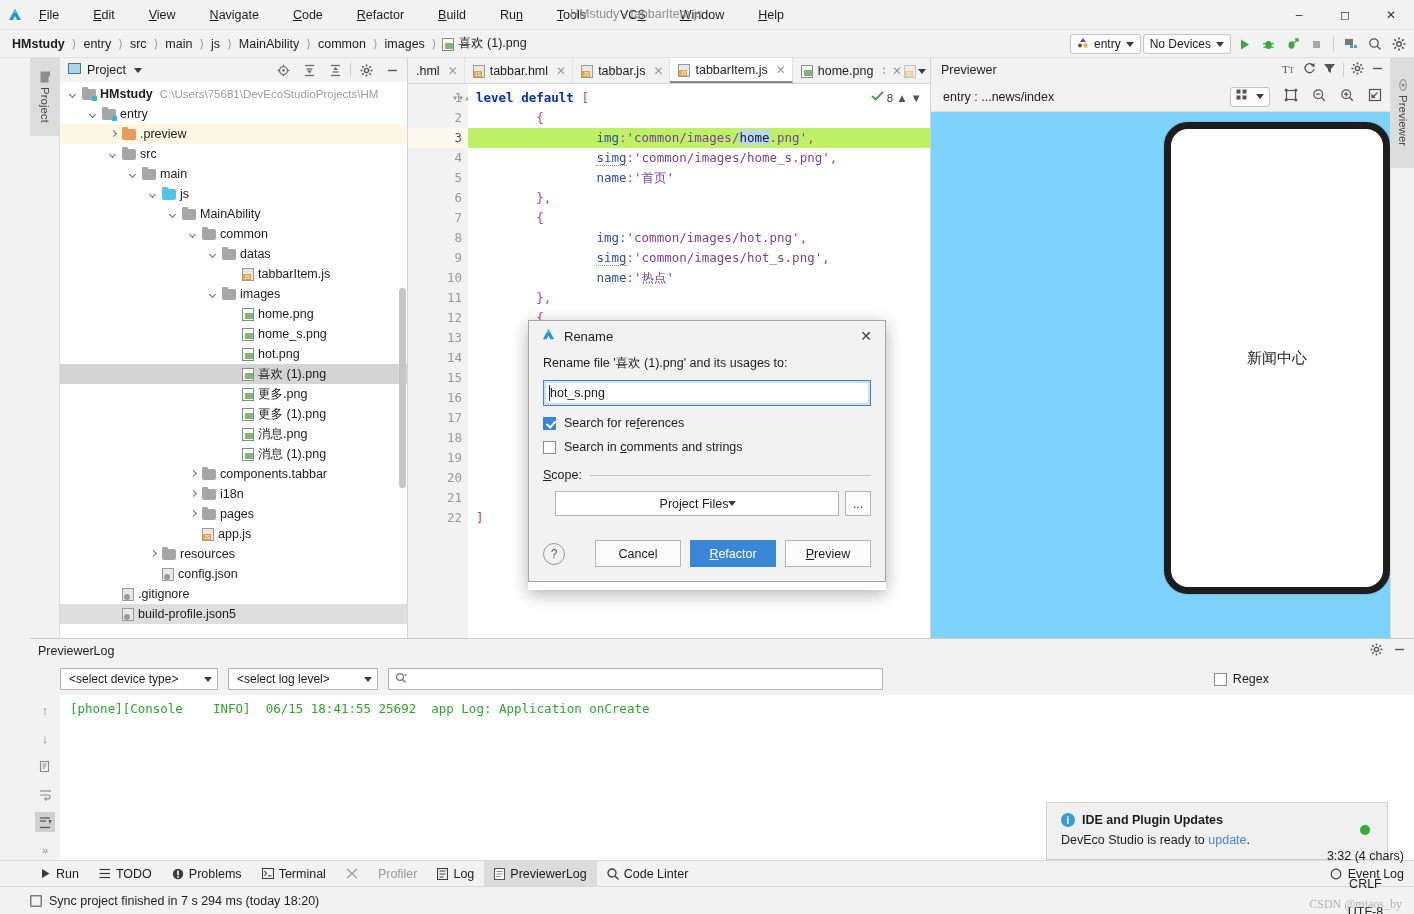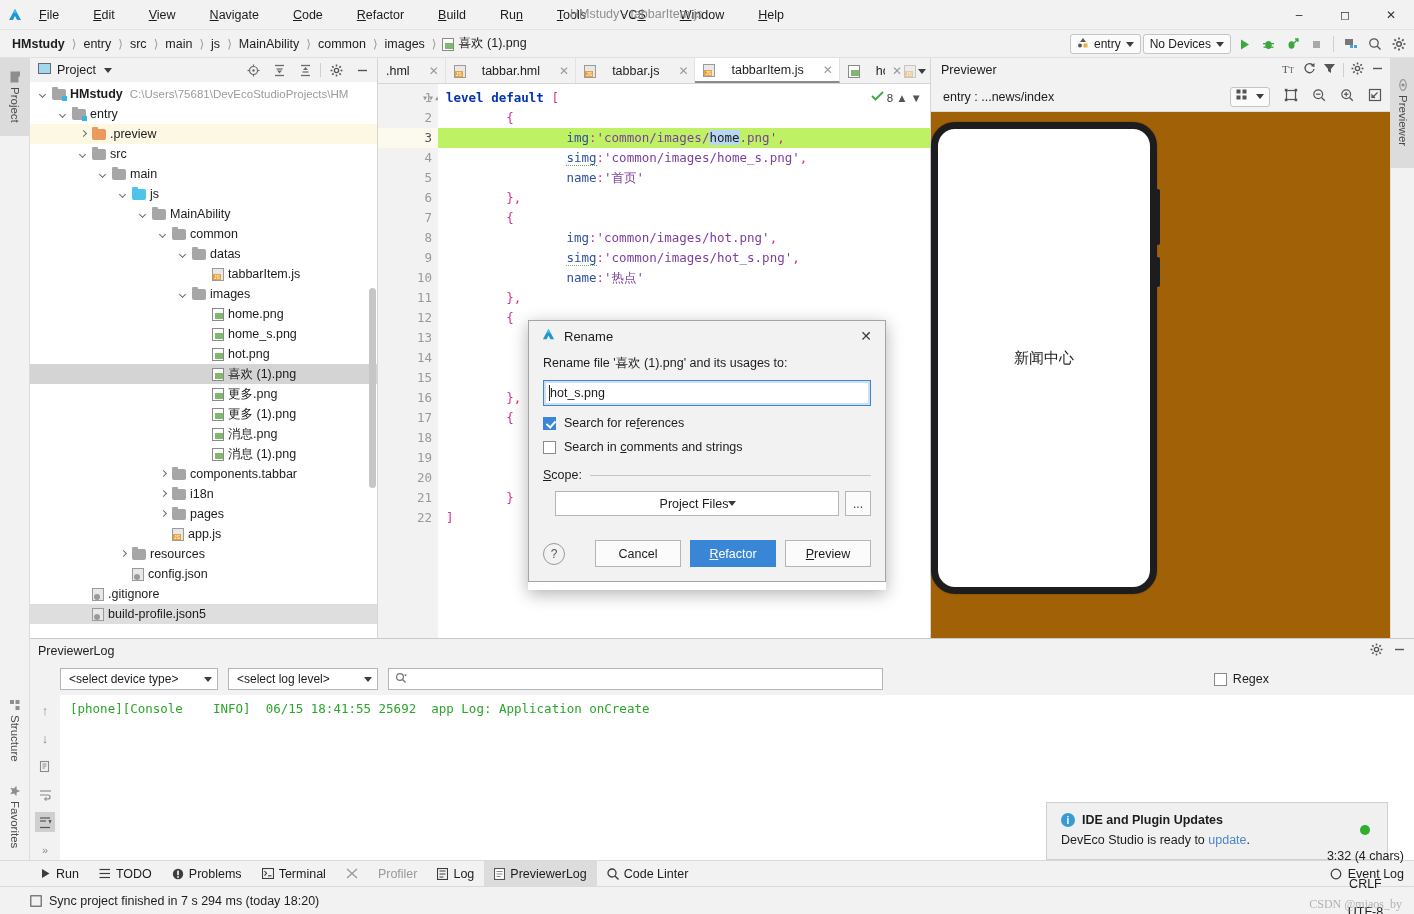--- a/index.html
+++ b/index.html
@@ -36,21 +36,21 @@
   .crumb-icon { display:inline-block; vertical-align:-2px; margin-right:3px; }
   .nav-right { position:absolute; right:4px; top:0; height:28px; display:flex; align-items:center; gap:2px; }
   .chip {
     height:20px; border:1px solid #c4c4c4; border-radius:3px; background:#fbfbfb;
     display:flex; align-items:center; padding:0 6px; gap:5px; font-size:12px;
   }
   .caret { width:0;height:0;border-left:4px solid transparent;border-right:4px solid transparent;border-top:5px solid #3c3c3c; }
   .tbicon { width:22px; height:22px; display:flex; align-items:center; justify-content:center; }
 
   
-  .body { position:absolute; top:58px; left:0; right:0; bottom:54px; display:flex; }
+  .body { position:absolute; top:58px; left:0; right:0; bottom:54px; display:flex;padding-left:30px; }
 
   
   .railL { width:30px; background:#f2f2f2; border-right:1px solid #dcdcdc; position:relative; }
   .rail-tab {
     position:absolute; left:0; width:30px;
     writing-mode:vertical-rl; text-orientation:mixed;
     font-size:11.5px; color:#4a4a4a; padding:6px 0;
     display:flex; align-items:center; justify-content:center; gap:4px;
   }
   .rail-tab.active { background:#dcdcdc; }
@@ -83,21 +83,21 @@
   .fileimg { width:12px;height:13px;border:1px solid #8a8a8a;background:#fff;margin-top:1px; }
   .fileimg::after{content:"";position:absolute;left:2px;top:4px;width:8px;height:6px;background:#7fb96b;}
   .filejs { width:12px;height:13px;background:#e8e8e8;border:1px solid #9a9a9a;margin-top:1px; }
   .filejs::after{content:"JS";position:absolute;left:0px;bottom:0px;font-size:5px;background:#e8a33d;color:#fff;padding:0 1px;line-height:6px;}
   .filejson { width:12px;height:13px;background:#e8e8e8;border:1px solid #9a9a9a;margin-top:1px;}
   .filejson::after{content:"";position:absolute;left:1px;bottom:0px;width:6px;height:6px;border-radius:50%;background:#9a9a9a;}
 
   
   .editor { flex:1; display:flex; flex-direction:column; background:#fff; min-width:0; position:relative; }
   .tabs { height:26px; background:#f2f2f2; display:flex; align-items:stretch; border-bottom:1px solid #d5d5d5; position:relative; overflow:hidden; }
-  .tab { display:flex; align-items:center; padding:0 6px 0 8px; gap:16px; font-size:12.5px; border-right:1px solid #e2e2e2; white-space:nowrap; }
+  .tab { display:flex; align-items:center; padding:0 6px 0 8px; gap:5px; font-size:12.5px; border-right:1px solid #e2e2e2; white-space:nowrap; }
   .tab.active { background:#ffffff; border-bottom:2px solid #8a8a8a; }
   .tab-x { color:#9a9a9a; font-size:12px; margin-left:3px; }
   .tabs-right { position:absolute; right:0; top:0; height:26px; background:#f2f2f2; display:flex; align-items:center; gap:2px; padding:0 4px; }
 
   .code-wrap { flex:1; display:flex; position:relative; overflow:hidden; font-family:"DejaVu Sans Mono", monospace; font-size:12.5px; }
   .gutter { width:60px; background:#f2f2f2; text-align:right; color:#999; padding-top:4px; user-select:none; flex:none; position:relative;}
   .gutter .ln { height:20px; line-height:20px; padding-right:6px; }
   .gutter .ln.cur { background:#fcfaef; color:#555; }
   .foldcol { position:absolute; right:2px; top:4px; width:14px; }
   .fold { height:20px; line-height:20px; text-align:center; color:#9a9a9a; font-size:10px; }
@@ -112,21 +112,21 @@
   .wavy { border-bottom:1.5px dotted #6aaa64; }
   .insp { position:absolute; right:8px; top:6px; display:flex; align-items:center; gap:3px; font-family:"Liberation Sans",sans-serif; font-size:11.5px; color:#444; }
   .bpath { height:22px; background:#f2f2f2; border-top:1px solid #e0e0e0; display:flex; align-items:center; padding-left:68px; font-size:12px; font-family:"Liberation Sans",sans-serif;}
 
   
   .previewer { width:460px; background:#f2f2f2; display:flex; flex-direction:column; border-left:1px solid #d5d5d5; }
   .pv-head { height:24px; display:flex; align-items:center; padding:0 6px 0 10px; position:relative; }
   .pv-head-icons { position:absolute; right:6px; display:flex; align-items:center; gap:7px; }
   .pv-bar { height:30px; background:#f2f2f2; display:flex; align-items:center; padding:0 8px 0 12px; border-bottom:1px solid #dcdcdc; position:relative; }
   .pv-bar-right { position:absolute; right:8px; display:flex; align-items:center; gap:14px; }
-  .pv-stage { flex:1; background:#a16207; display:flex; align-items:flex-start; justify-content:flex-start; position:relative; padding-top:10px;}
+  .pv-stage { flex:1; background:#7dd3fc; display:flex; align-items:flex-start; justify-content:flex-end; position:relative; padding-top:10px;}
   .phone { width:226px; height:472px; border:7px solid #1d1d1f; border-radius:24px; background:#fff; display:flex; align-items:center; justify-content:center; position:relative; box-shadow:0 0 2px rgba(0,0,0,.3); }
   .phone .btn1 { position:absolute; right:-10px; top:60px; width:4px; height:56px; background:#1d1d1f; border-radius:2px; }
   .phone .btn2 { position:absolute; right:-10px; top:128px; width:4px; height:30px; background:#1d1d1f; border-radius:2px; }
   .phone-txt { font-size:15px; color:#1c1c1c; }
   .pv-hscroll { height:12px; background:#f2f2f2; display:flex; align-items:center; padding:0 8px; }
   .pv-hscroll .thumb { height:7px; background:#b6b6b6; border-radius:4px; width:100%; }
   .railR { width:24px; background:#f2f2f2; border-left:1px solid #dcdcdc; position:relative; }
   .railR .rail-tab { width:24px; }
 
   

